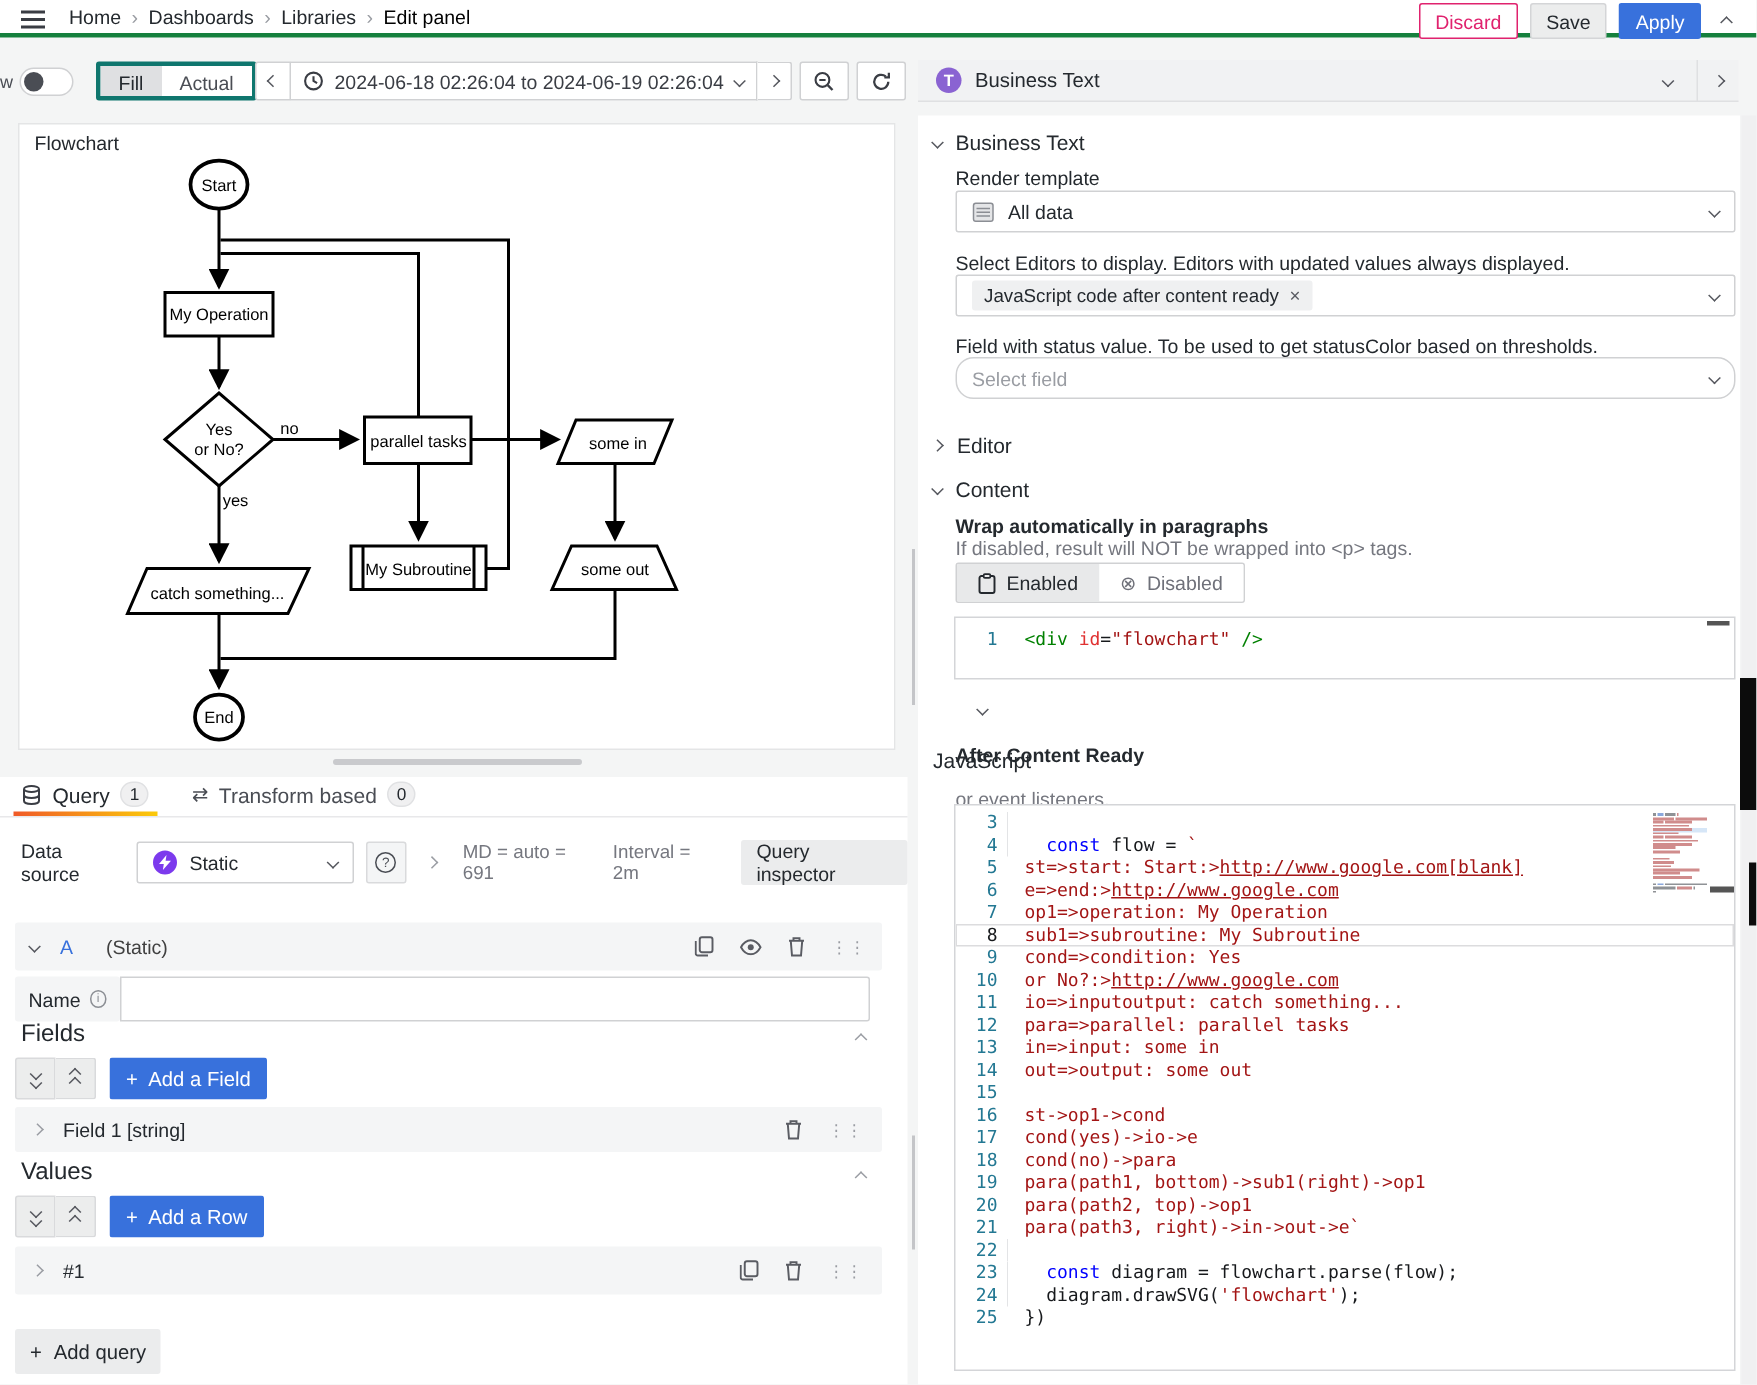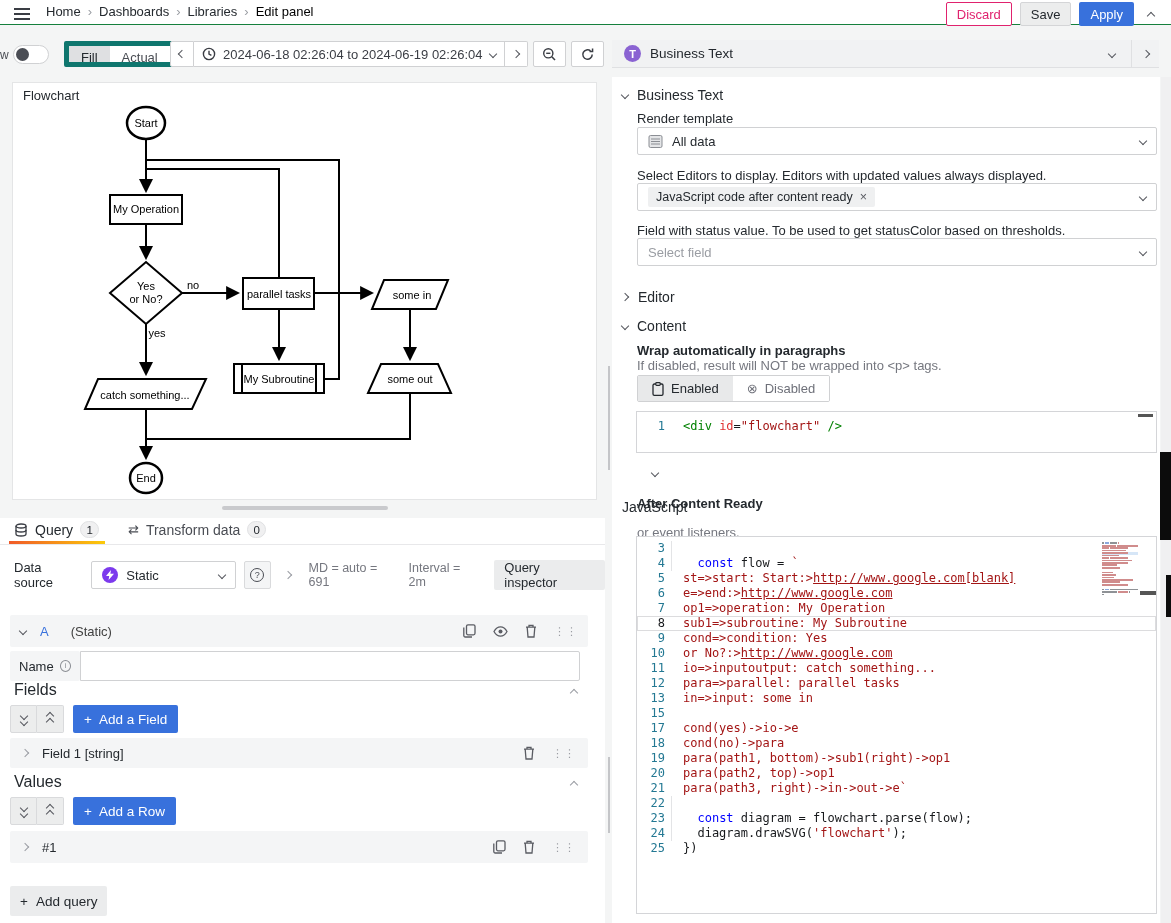--- a/index.html
+++ b/index.html
@@ -9,34 +9,34 @@
   #stage { position:relative; width:1171px; height:923px; }
 
   
   .cv { display:inline-block; width:6px; height:6px; border-right:1.6px solid #55575e; border-bottom:1.6px solid #55575e; transform:rotate(45deg); }
   .cv.r { transform:rotate(-45deg); }
   .cv.u { transform:rotate(225deg); }
   .cv.l { transform:rotate(135deg); }
   .cv.lg { border-color:#9a9da3; }
 
   
-  #topnav { left:0; top:0; width:1171px; height:25px; background:#fff; border-bottom:1px solid #15803d; }
+  #topnav { left:0; top:0; width:1171px; height:25px; background:#fff; border-bottom:3px solid #15803d; }
   .burger { display:inline-block; width:16px; height:12px; border-top:2px solid #3a3d44; border-bottom:2px solid #3a3d44; position:relative; }
   .burger:after { content:""; position:absolute; left:0; top:3px; width:16px; height:2px; background:#3a3d44; }
   .crumb { font-size:13px; color:#24292e; }
   .crumb.dim { color:#000000; }
   .sep { color:#9a9da3; font-size:13px; padding:0 7px; }
   .btn { display:inline-flex; align-items:center; justify-content:center; height:24px; padding:0 10px; border-radius:2px; font-size:13px; cursor:pointer; border:1px solid transparent; }
   .btn.outline-red { background:#fff; border-color:#e0226e; color:#e0226e; }
   .btn.gray { background:#eceded; border-color:#d4d5d7; color:#24292e; }
   .btn.blue { background:#3871dc; color:#fff; }
 
   
   .tbtn { display:inline-flex; align-items:center; height:26px; background:#fff; border:1px solid #d0d1d3; font-size:13px; color:#3a3d44; padding:0 8px; }
-  .seg { display:inline-flex; height:26px; border:5px solid #0f766e; border-radius:2px; overflow:hidden; background:#fff; }
+  .seg { display:inline-flex; height:26px; border:3px solid #0f766e; border-radius:2px; overflow:hidden; background:#fff; }
   .seg > div { padding:4px 12px; font-size:13px; color:#4a4d54; }
   .seg > div.on { background:#dfe0e2; color:#24292e; }
 
   
   #leftbottom { left:0; top:518px; width:605px; height:405px; background:#fff; }
   .tab { display:inline-flex; align-items:center; gap:7px; font-size:14px; color:#24292e; }
   .tab.dim { color:#4a4d54; }
   .badge { display:inline-flex; align-items:center; justify-content:center; min-width:19px; height:17px; padding:0 5px; background:#f0f0f1; border:1px solid #e0e1e3; border-radius:9px; font-size:11.5px; color:#24292e; }
   .grayrow { background:#f4f5f6; border-radius:2px; display:flex; align-items:center; font-size:13px; }
   .icn { color:#5a5c63; }
@@ -207,21 +207,21 @@
             <ellipse cx="7" cy="3" rx="5" ry="2" fill="none" stroke="#3a3d44" stroke-width="1.3"></ellipse>
             <path d="M2 3 v8 c0 1.1 2.2 2 5 2 s5 -.9 5 -2 v-8" fill="none" stroke="#3a3d44" stroke-width="1.3"></path>
             <path d="M2 7 c0 1.1 2.2 2 5 2 s5 -.9 5 -2" fill="none" stroke="#3a3d44" stroke-width="1.3"></path>
           </svg>
         <span>Query</span>
         <span class="badge">1</span>
       </span>
       <span class="abs" style="left:9px; top:23px; width:96px; height:3px; background:linear-gradient(90deg,#f05a28,#fbca0a);"></span>
       <span class="tab dim abs" style="left:128px; top:3px;">
         <span style="font-size:13px; color:#4a4d54;">⇄</span>
-        <span>Transform data</span>
+        <span>Transform based</span>
         <span class="badge">0</span>
       </span>
     </div>
 
     <div class="abs pillrow" style="left:14px; top:42px; gap:8px;">
       <span class="label13">Data source</span>
       <span class="selbox" style="position:static; width:146px; height:28px; gap:8px;">
         <span style="width:16px; height:16px; border-radius:50%; background:#7c3aed; display:inline-flex; align-items:center; justify-content:center;">
           <svg width="8" height="10" viewBox="0 0 8 10">
               <polygon points="5,0 0,6 3.2,6 2.6,10 8,3.8 4.4,3.8" fill="#fff"></polygon>
@@ -362,21 +362,21 @@
     <div class="abs label13" style="left:25px; top:91px;">Select Editors to display. Editors with updated values always displayed.</div>
     <div class="selbox" style="left:25px; top:106px; width:520px;">
       <span class="tagchip">
         <span>JavaScript code after content ready</span>
         <span style="color:#5a5c63; cursor:pointer;">×</span>
       </span>
       <span class="cv" style="margin-left:auto;"></span>
     </div>
 
     <div class="abs label13" style="left:25px; top:146px;">Field with status value. To be used to get statusColor based on thresholds.</div>
-    <div class="selbox" style="left:25px; top:161px; width:520px; color:#9a9da3;">
+    <div class="selbox" style="left:25px; top:161px; width:520px; color:#9a9da3;border-radius:12px;">
       <span>Select field</span>
       <span class="cv" style="margin-left:auto;"></span>
     </div>
 
     <div class="abs pillrow" style="left:10px; top:212px; gap:10px;">
       <span class="cv r"></span>
         <span class="sechead">Editor</span>
     </div>
 
     <div class="abs pillrow" style="left:10px; top:241px; gap:9px;">
@@ -421,21 +421,23 @@
           <div class="crow"><span class="lnum">4</span><span class="lcode guide"><span class="tk-plain">  </span><span class="tk-kw">const</span><span class="tk-plain"> flow = </span><span class="tk-str">`</span></span></div>
           <div class="crow"><span class="lnum">5</span><span class="lcode"><span class="tk-str">st=&gt;start: Start:&gt;</span><span class="tk-link">http://www.google.com[blank]</span></span></div>
           <div class="crow"><span class="lnum">6</span><span class="lcode"><span class="tk-str">e=&gt;end:&gt;</span><span class="tk-link">http://www.google.com</span></span></div>
           <div class="crow"><span class="lnum">7</span><span class="lcode"><span class="tk-str">op1=&gt;operation: My Operation</span></span></div>
           <div class="crow active"><span class="lnum">8</span><span class="lcode"><span class="tk-str">sub1=&gt;subroutine: My Subroutine</span></span></div>
           <div class="crow"><span class="lnum">9</span><span class="lcode"><span class="tk-str">cond=&gt;condition: Yes</span></span></div>
           <div class="crow"><span class="lnum">10</span><span class="lcode"><span class="tk-str">or No?:&gt;</span><span class="tk-link">http://www.google.com</span></span></div>
           <div class="crow"><span class="lnum">11</span><span class="lcode"><span class="tk-str">io=&gt;inputoutput: catch something...</span></span></div>
           <div class="crow"><span class="lnum">12</span><span class="lcode"><span class="tk-str">para=&gt;parallel: parallel tasks</span></span></div>
           <div class="crow"><span class="lnum">13</span><span class="lcode"><span class="tk-str">in=&gt;input: some in</span></span></div>
+          <div class="crow"><span class="lnum">14</span><span class="lcode"><span class="tk-str">out=&gt;output: some out</span></span></div>
           <div class="crow"><span class="lnum">15</span><span class="lcode"></span></div>
+          <div class="crow"><span class="lnum">16</span><span class="lcode"><span class="tk-str">st-&gt;op1-&gt;cond</span></span></div>
           <div class="crow"><span class="lnum">17</span><span class="lcode"><span class="tk-str">cond(yes)-&gt;io-&gt;e</span></span></div>
           <div class="crow"><span class="lnum">18</span><span class="lcode"><span class="tk-str">cond(no)-&gt;para</span></span></div>
           <div class="crow"><span class="lnum">19</span><span class="lcode"><span class="tk-str">para(path1, bottom)-&gt;sub1(right)-&gt;op1</span></span></div>
           <div class="crow"><span class="lnum">20</span><span class="lcode"><span class="tk-str">para(path2, top)-&gt;op1</span></span></div>
           <div class="crow"><span class="lnum">21</span><span class="lcode"><span class="tk-str">para(path3, right)-&gt;in-&gt;out-&gt;e`</span></span></div>
           <div class="crow"><span class="lnum">22</span><span class="lcode guide"></span></div>
           <div class="crow"><span class="lnum">23</span><span class="lcode guide"><span class="tk-plain">  </span><span class="tk-kw">const</span><span class="tk-plain"> diagram = flowchart.parse(flow);</span></span></div>
           <div class="crow"><span class="lnum">24</span><span class="lcode guide"><span class="tk-plain">  diagram.drawSVG(</span><span class="tk-str">'flowchart'</span><span class="tk-plain">);</span></span></div>
           <div class="crow"><span class="lnum">25</span><span class="lcode"><span class="tk-plain">})</span></span></div>
         </div>

